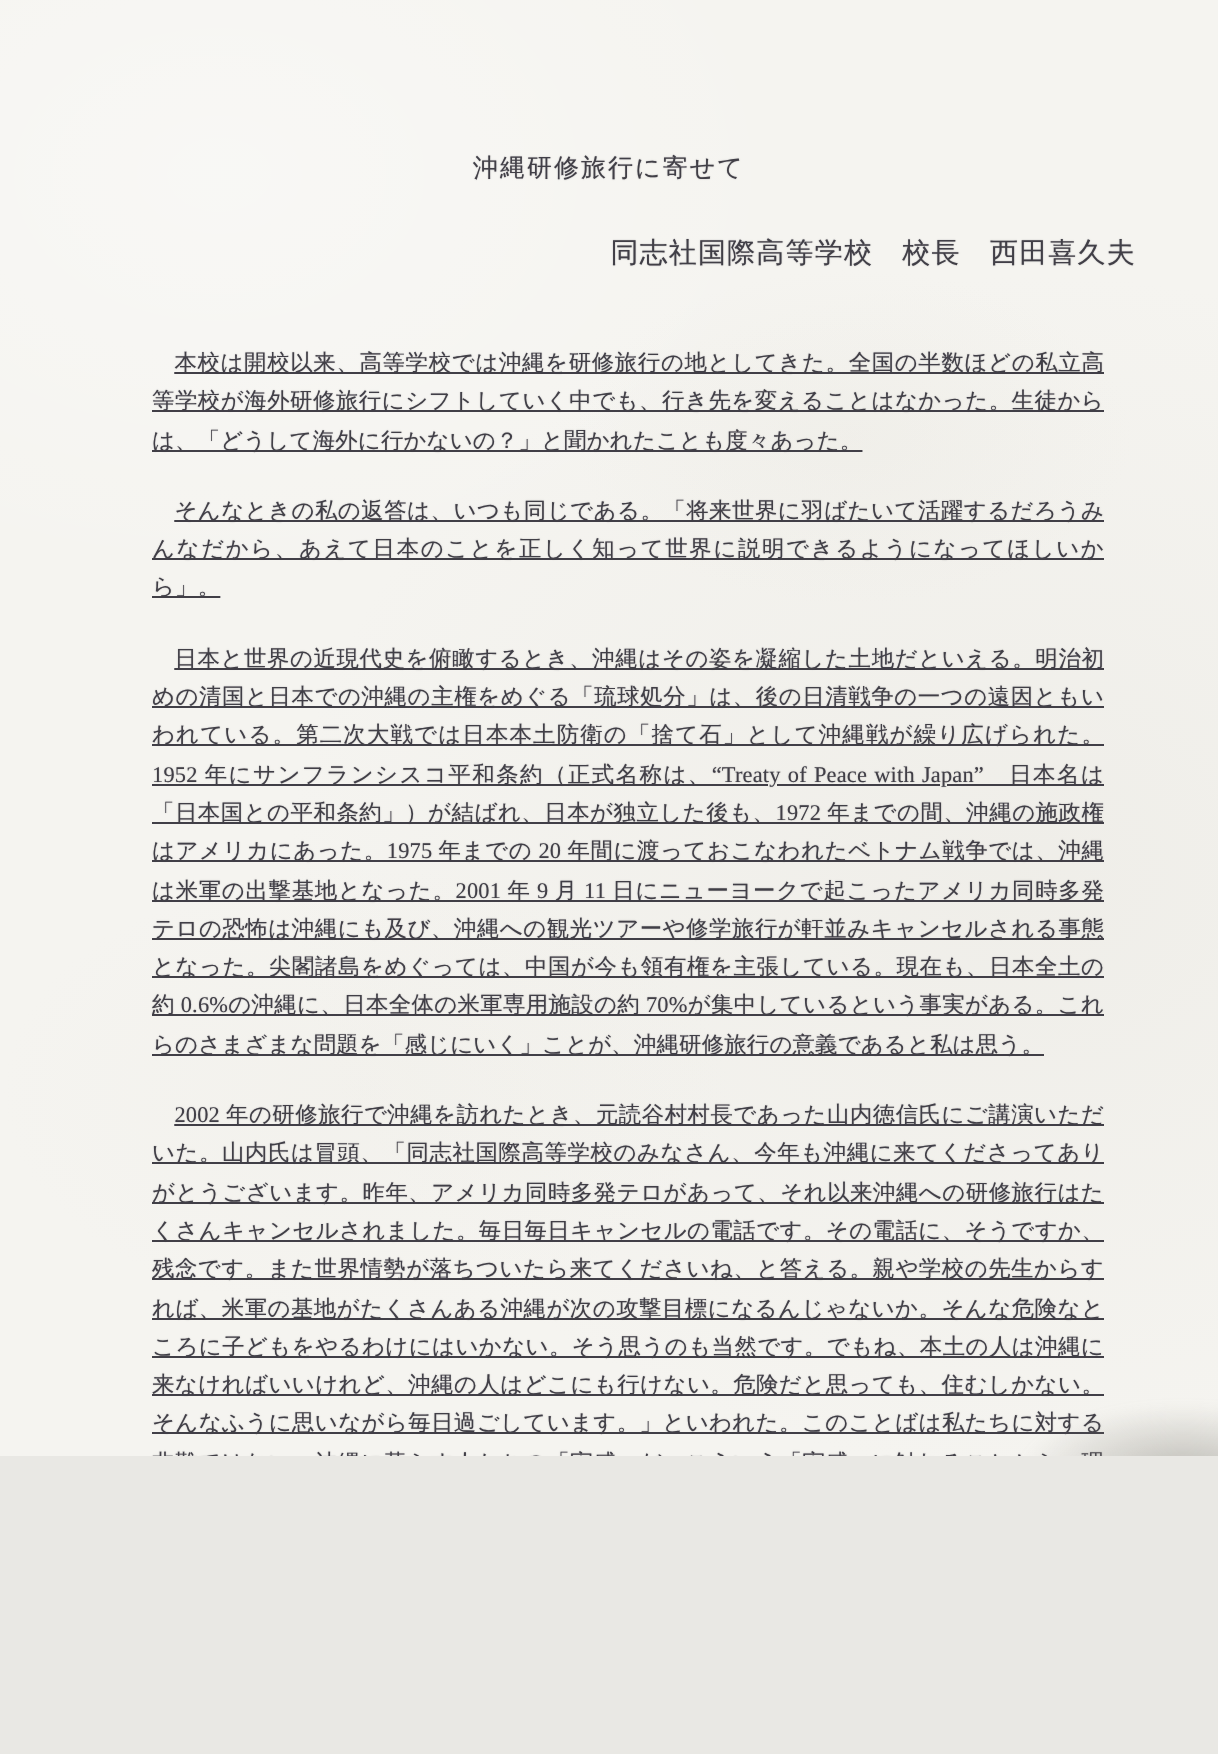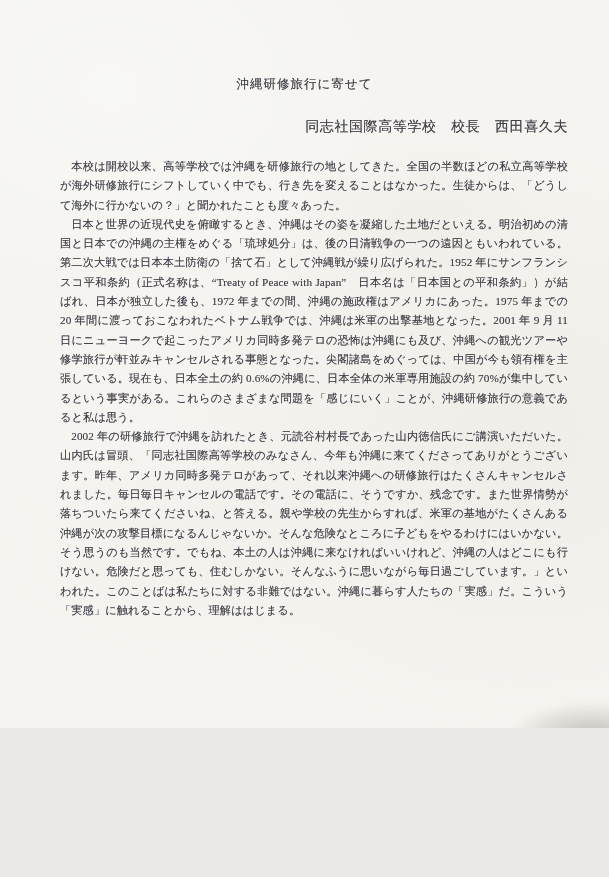--- a/index.html
+++ b/index.html
@@ -48,22 +48,23 @@
     left: 60px;
     width: 508px;
     font-size: 11.2px;
     line-height: 19.3px;
     text-align: justify;
     text-justify: inter-ideograph;
     letter-spacing: 0.1px;
     text-shadow: 0 0 0.6px rgba(65,63,71,0.5);
   }
   .doc-body p {
-    margin: 0;
+    margin: 16px;
     text-indent: 1em;
+    text-decoration: underline;
   }
   .date-line {
     position: absolute;
     top: 776px;
     right: 42px;
     font-size: 15px;
     letter-spacing: 2px;
     text-shadow: 0 0 0.6px rgba(65,63,71,0.5);
   }
   .page-number {
@@ -97,20 +98,21 @@
 
 <div class="page" style="--paper: #f5f4f0; --ink: #413f47;">
   <div class="scan-grain"></div>
 
   <h1 class="doc-title">沖縄研修旅行に寄せて</h1>
 
   <div class="author-line">同志社国際高等学校　校長　西田喜久夫</div>
 
   <div class="doc-body">
       <p>本校は開校以来、高等学校では沖縄を研修旅行の地としてきた。全国の半数ほどの私立高等学校が海外研修旅行にシフトしていく中でも、行き先を変えることはなかった。生徒からは、「どうして海外に行かないの？」と聞かれたことも度々あった。</p>
+      <p>そんなときの私の返答は、いつも同じである。「将来世界に羽ばたいて活躍するだろうみんなだから、あえて日本のことを正しく知って世界に説明できるようになってほしいから」。</p>
       <p>日本と世界の近現代史を俯瞰するとき、沖縄はその姿を凝縮した土地だといえる。明治初めの清国と日本での沖縄の主権をめぐる「琉球処分」は、後の日清戦争の一つの遠因ともいわれている。第二次大戦では日本本土防衛の「捨て石」として沖縄戦が繰り広げられた。1952 年にサンフランシスコ平和条約（正式名称は、“Treaty of Peace with Japan”　日本名は「日本国との平和条約」）が結ばれ、日本が独立した後も、1972 年までの間、沖縄の施政権はアメリカにあった。1975 年までの 20 年間に渡っておこなわれたベトナム戦争では、沖縄は米軍の出撃基地となった。2001 年 9 月 11 日にニューヨークで起こったアメリカ同時多発テロの恐怖は沖縄にも及び、沖縄への観光ツアーや修学旅行が軒並みキャンセルされる事態となった。尖閣諸島をめぐっては、中国が今も領有権を主張している。現在も、日本全土の約 0.6%の沖縄に、日本全体の米軍専用施設の約 70%が集中しているという事実がある。これらのさまざまな問題を「感じにいく」ことが、沖縄研修旅行の意義であると私は思う。</p>
       <p>2002 年の研修旅行で沖縄を訪れたとき、元読谷村村長であった山内徳信氏にご講演いただいた。山内氏は冒頭、「同志社国際高等学校のみなさん、今年も沖縄に来てくださってありがとうございます。昨年、アメリカ同時多発テロがあって、それ以来沖縄への研修旅行はたくさんキャンセルされました。毎日毎日キャンセルの電話です。その電話に、そうですか、残念です。また世界情勢が落ちついたら来てくださいね、と答える。親や学校の先生からすれば、米軍の基地がたくさんある沖縄が次の攻撃目標になるんじゃないか。そんな危険なところに子どもをやるわけにはいかない。そう思うのも当然です。でもね、本土の人は沖縄に来なければいいけれど、沖縄の人はどこにも行けない。危険だと思っても、住むしかない。そんなふうに思いながら毎日過ごしています。」といわれた。このことばは私たちに対する非難ではない。沖縄に暮らす人たちの「実感」だ。こういう「実感」に触れることから、理解ははじまる。</p>
     </div>
 
   <div class="date-line">２０２６年３月</div>
 
   <div class="page-number">3</div>
 
   <div class="scan-smudge"></div>
 </div>

